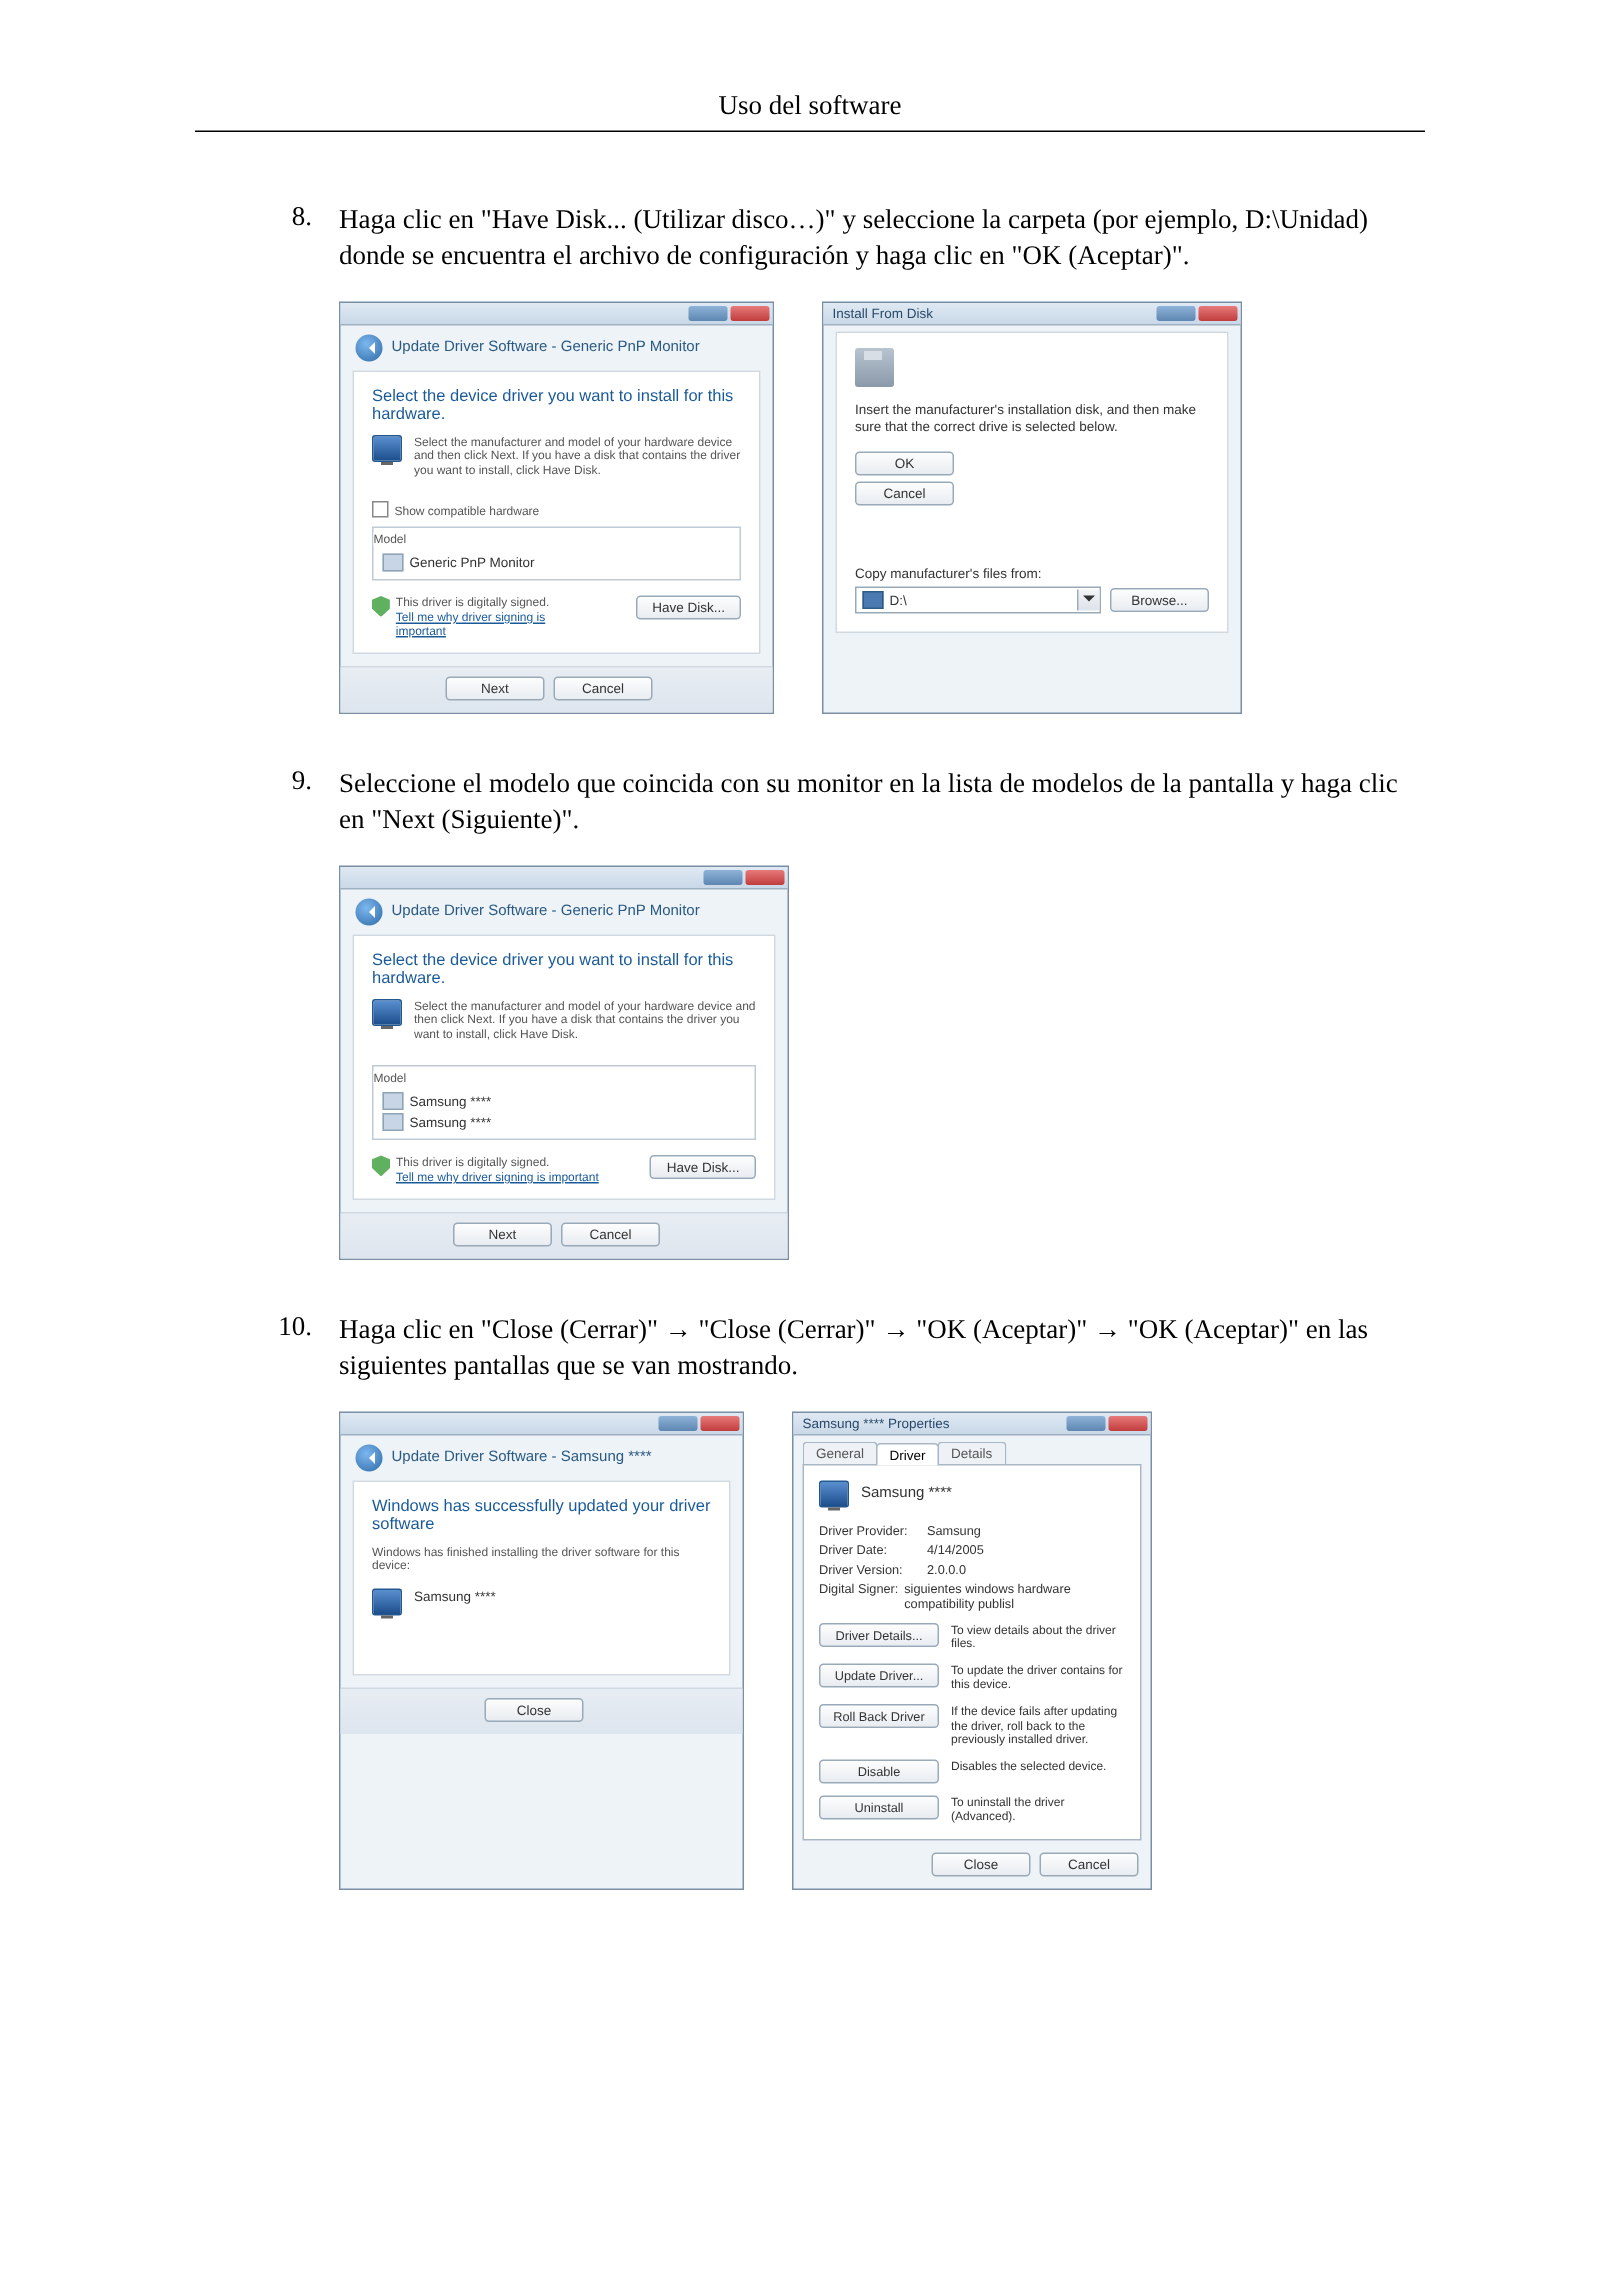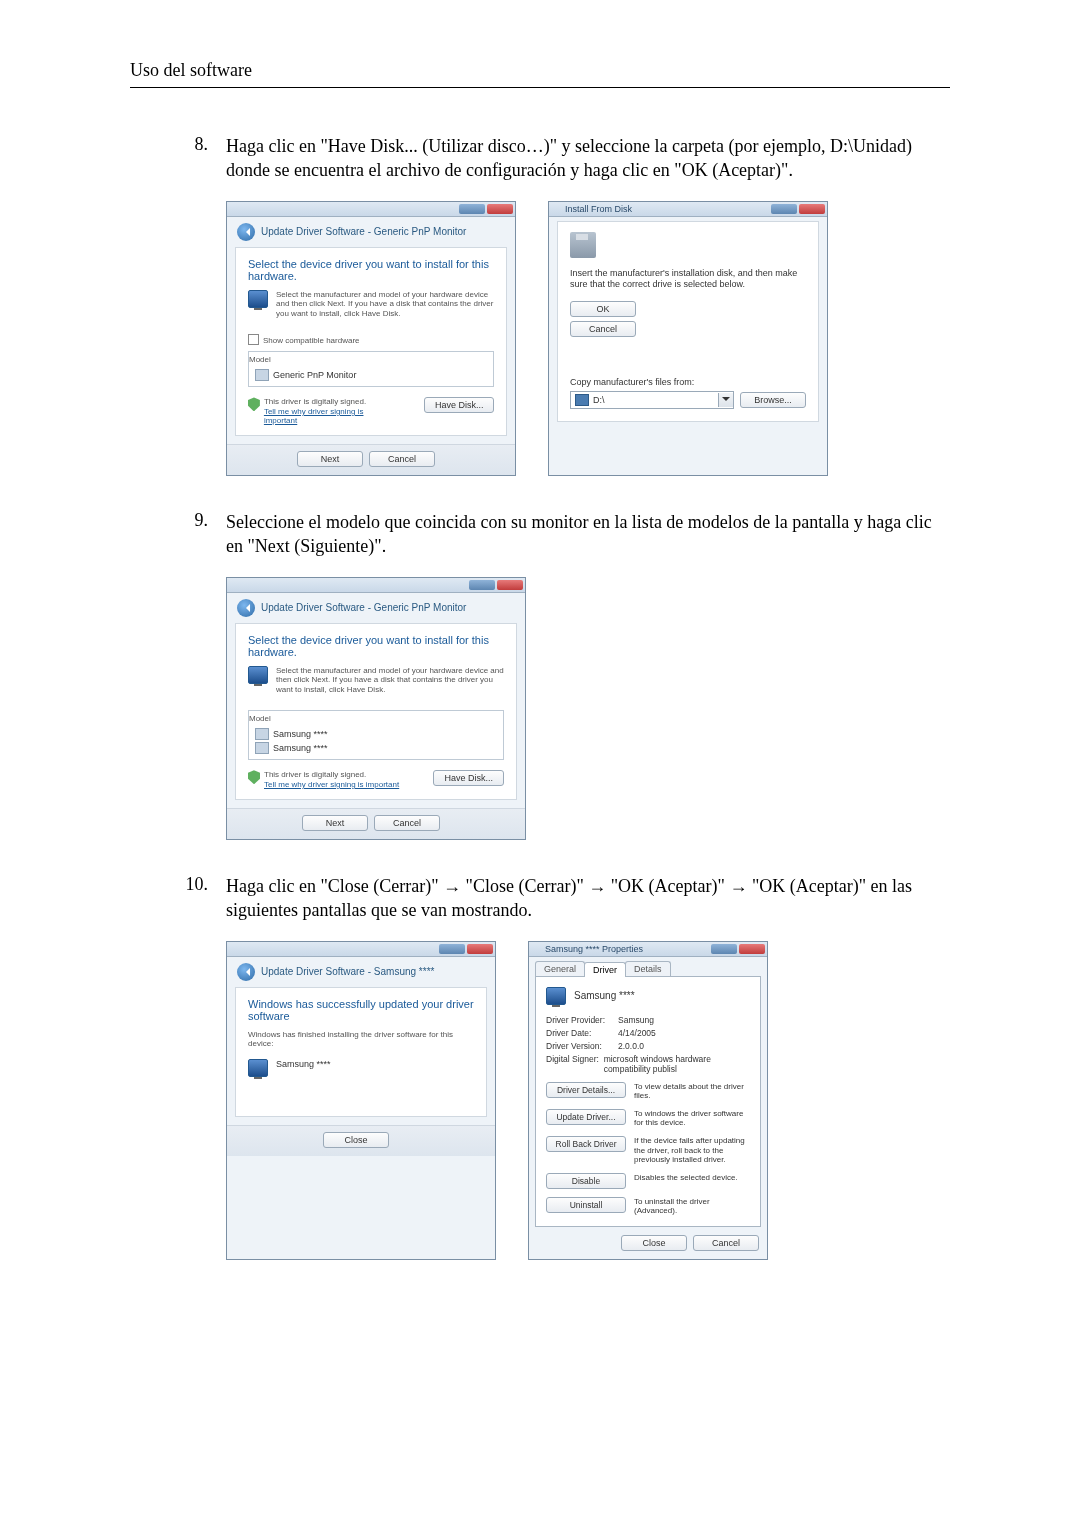--- a/index.html
+++ b/index.html
@@ -10,21 +10,21 @@
     color: #000;
   }
   .page {
     width: 1080px;
     height: 1527px;
     position: relative;
     box-sizing: border-box;
     padding: 60px 130px 40px 130px;
   }
   .header-title {
-    text-align: left;
+    text-align: center;
     font-size: 18px;
     margin-bottom: 6px;
   }
   .header-rule {
     border: none;
     border-top: 1px solid #000;
     margin: 0 0 46px 0;
   }
   .step {
     display: flex;
@@ -61,21 +61,21 @@
     height: 14px;
     display: flex;
     align-items: center;
     justify-content: flex-end;
     background: linear-gradient(#dfe9f3, #c9d8e8);
     border-bottom: 1px solid #9fb0c1;
     padding-right: 2px;
   }
   .titlebar .title-left {
     flex: 1;
-    padding-left: 16px;
+    padding-left: 6px;
     color: #2a4a6a;
     font-size: 9px;
     white-space: nowrap;
     overflow: hidden;
   }
   .titlebar .ctl {
     width: 26px;
     height: 10px;
     border-radius: 2px;
     margin-left: 2px;
@@ -537,30 +537,30 @@
         <div class="kv">
             <div class="k">Driver Date:</div>
             <div class="v">4/14/2005</div>
           </div>
         <div class="kv">
             <div class="k">Driver Version:</div>
             <div class="v">2.0.0.0</div>
           </div>
         <div class="kv">
             <div class="k">Digital Signer:</div>
-            <div class="v">microsoft windows hardware compatibility publisl</div>
+            <div class="v">siguientes windows hardware compatibility publisl</div>
           </div>
 
         <div class="prop-row">
           <span class="btn">Driver Details...</span>
           <div class="desc">To view details about the driver files.</div>
         </div>
         <div class="prop-row">
           <span class="btn">Update Driver...</span>
-          <div class="desc">To windows the driver software for this device.</div>
+          <div class="desc">To update the driver contains for this device.</div>
         </div>
         <div class="prop-row">
           <span class="btn">Roll Back Driver</span>
           <div class="desc">If the device fails after updating the driver, roll back to the previously installed driver.</div>
         </div>
         <div class="prop-row">
           <span class="btn">Disable</span>
           <div class="desc">Disables the selected device.</div>
         </div>
         <div class="prop-row">

